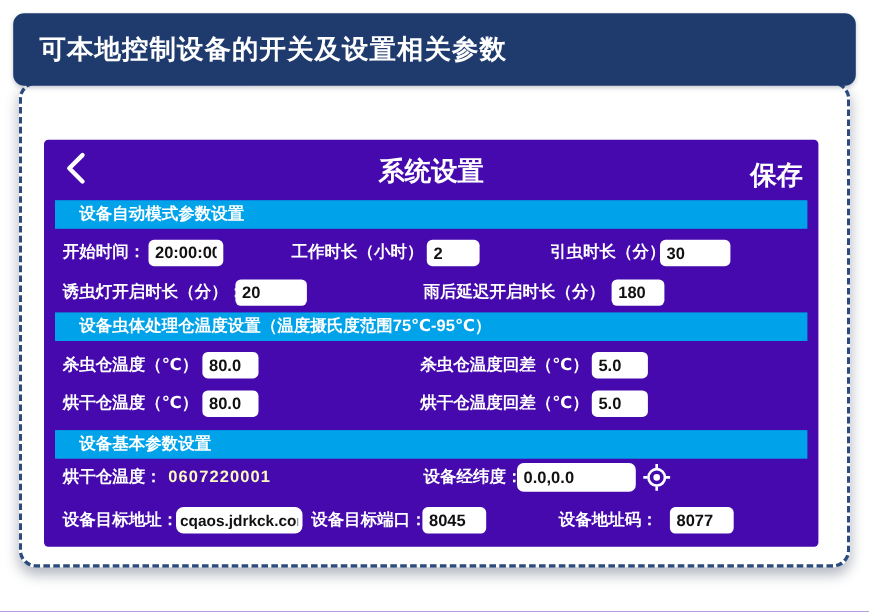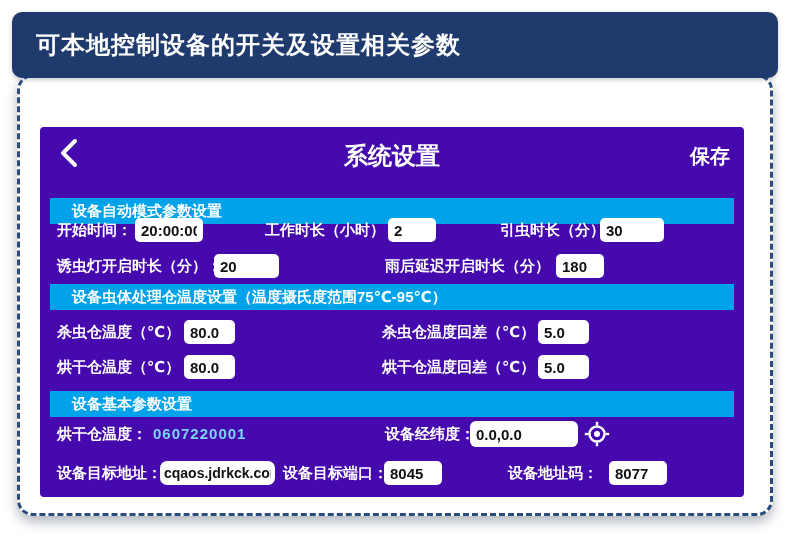--- a/index.html
+++ b/index.html
@@ -24,31 +24,31 @@
   }
   .panel{
     position:absolute;left:40px;top:127px;width:704px;height:370px;
     background:#4509ad;border-radius:4px;z-index:4;
   }
   .titlebar{position:absolute;left:0;top:0;width:704px;height:54px;}
   .back-btn{position:absolute;left:14px;top:11px;width:30px;height:34px;cursor:pointer;
     display:flex;align-items:center;justify-content:center;}
   .page-title{position:absolute;left:0;top:13px;width:704px;text-align:center;
     color:#fff;font-size:24px;font-weight:bold;}
-  .save-btn{position:absolute;right:14px;top:16px;color:#fff;font-size:20px;font-weight:bold;cursor:pointer;}
+  .save-btn{position:absolute;right:14px;top:16px;color:#fff;font-size:24px;font-weight:bold;cursor:pointer;}
   .bar{
     position:absolute;left:10px;width:684px;height:26px;background:#00a3e9;
     color:#fff;font-size:15px;font-weight:bold;line-height:26px;
     padding-left:22px;box-sizing:border-box;
   }
   .lab{
     position:absolute;color:#ffffff;font-size:15px;font-weight:bold;line-height:24px;white-space:nowrap;
   }
   .val-static{
-    position:absolute;color:#7dd3fc;font-size:15px;font-weight:bold;line-height:24px;letter-spacing:1px;
+    position:absolute;color:#fef9c3;font-size:15px;font-weight:bold;line-height:24px;letter-spacing:1px;
   }
   .inp{
     position:absolute;height:24px;background:#ffffff;border:none;border-radius:5px;
     color:#111;font-size:15px;font-weight:bold;padding:0 6px;box-sizing:border-box;
     font-family:"Liberation Sans","DejaVu Sans",sans-serif;outline:none;
   }
   .inp.small-font{font-size:14px;padding:0 4px;}
   .gps{position:absolute;width:26px;height:26px;cursor:pointer;}
 </style>
 </head>
@@ -67,21 +67,21 @@
       <span>
         <svg width="22" height="30" viewBox="0 0 22 30">
           <polyline points="17,3 5,15 17,27" fill="none" stroke="#ffffff" stroke-width="4" stroke-linecap="round" stroke-linejoin="round"></polyline>
         </svg>
       </span>
     </div>
     <div class="page-title">系统设置</div>
     <div class="save-btn">保存</div>
   </div>
 
-  <div class="bar" style="top:71px;">设备自动模式参数设置</div>
+  <div class="bar" style="top:55px;">设备自动模式参数设置</div>
 
   <span class="lab" style="left:17px;top:91px;">开始时间：</span>
   <input class="inp" style="left: 95px; top: 91px; width: 68px;" type="text" value="20:00:00">
   <span class="lab" style="left:225px;top:91px;">工作时长（小时）：</span>
   <input class="inp" style="left: 348px; top: 91px; width: 48px;" type="text" value="2">
   <span class="lab" style="left:460px;top:91px;">引虫时长（分）：</span>
   <input class="inp" style="left: 560px; top: 91px; width: 64px;" type="text" value="30">
 
   <span class="lab" style="left:17px;top:127px;">诱虫灯开启时长（分）：</span>
   <input class="inp" style="left: 174px; top: 127px; width: 65px;" type="text" value="20">

